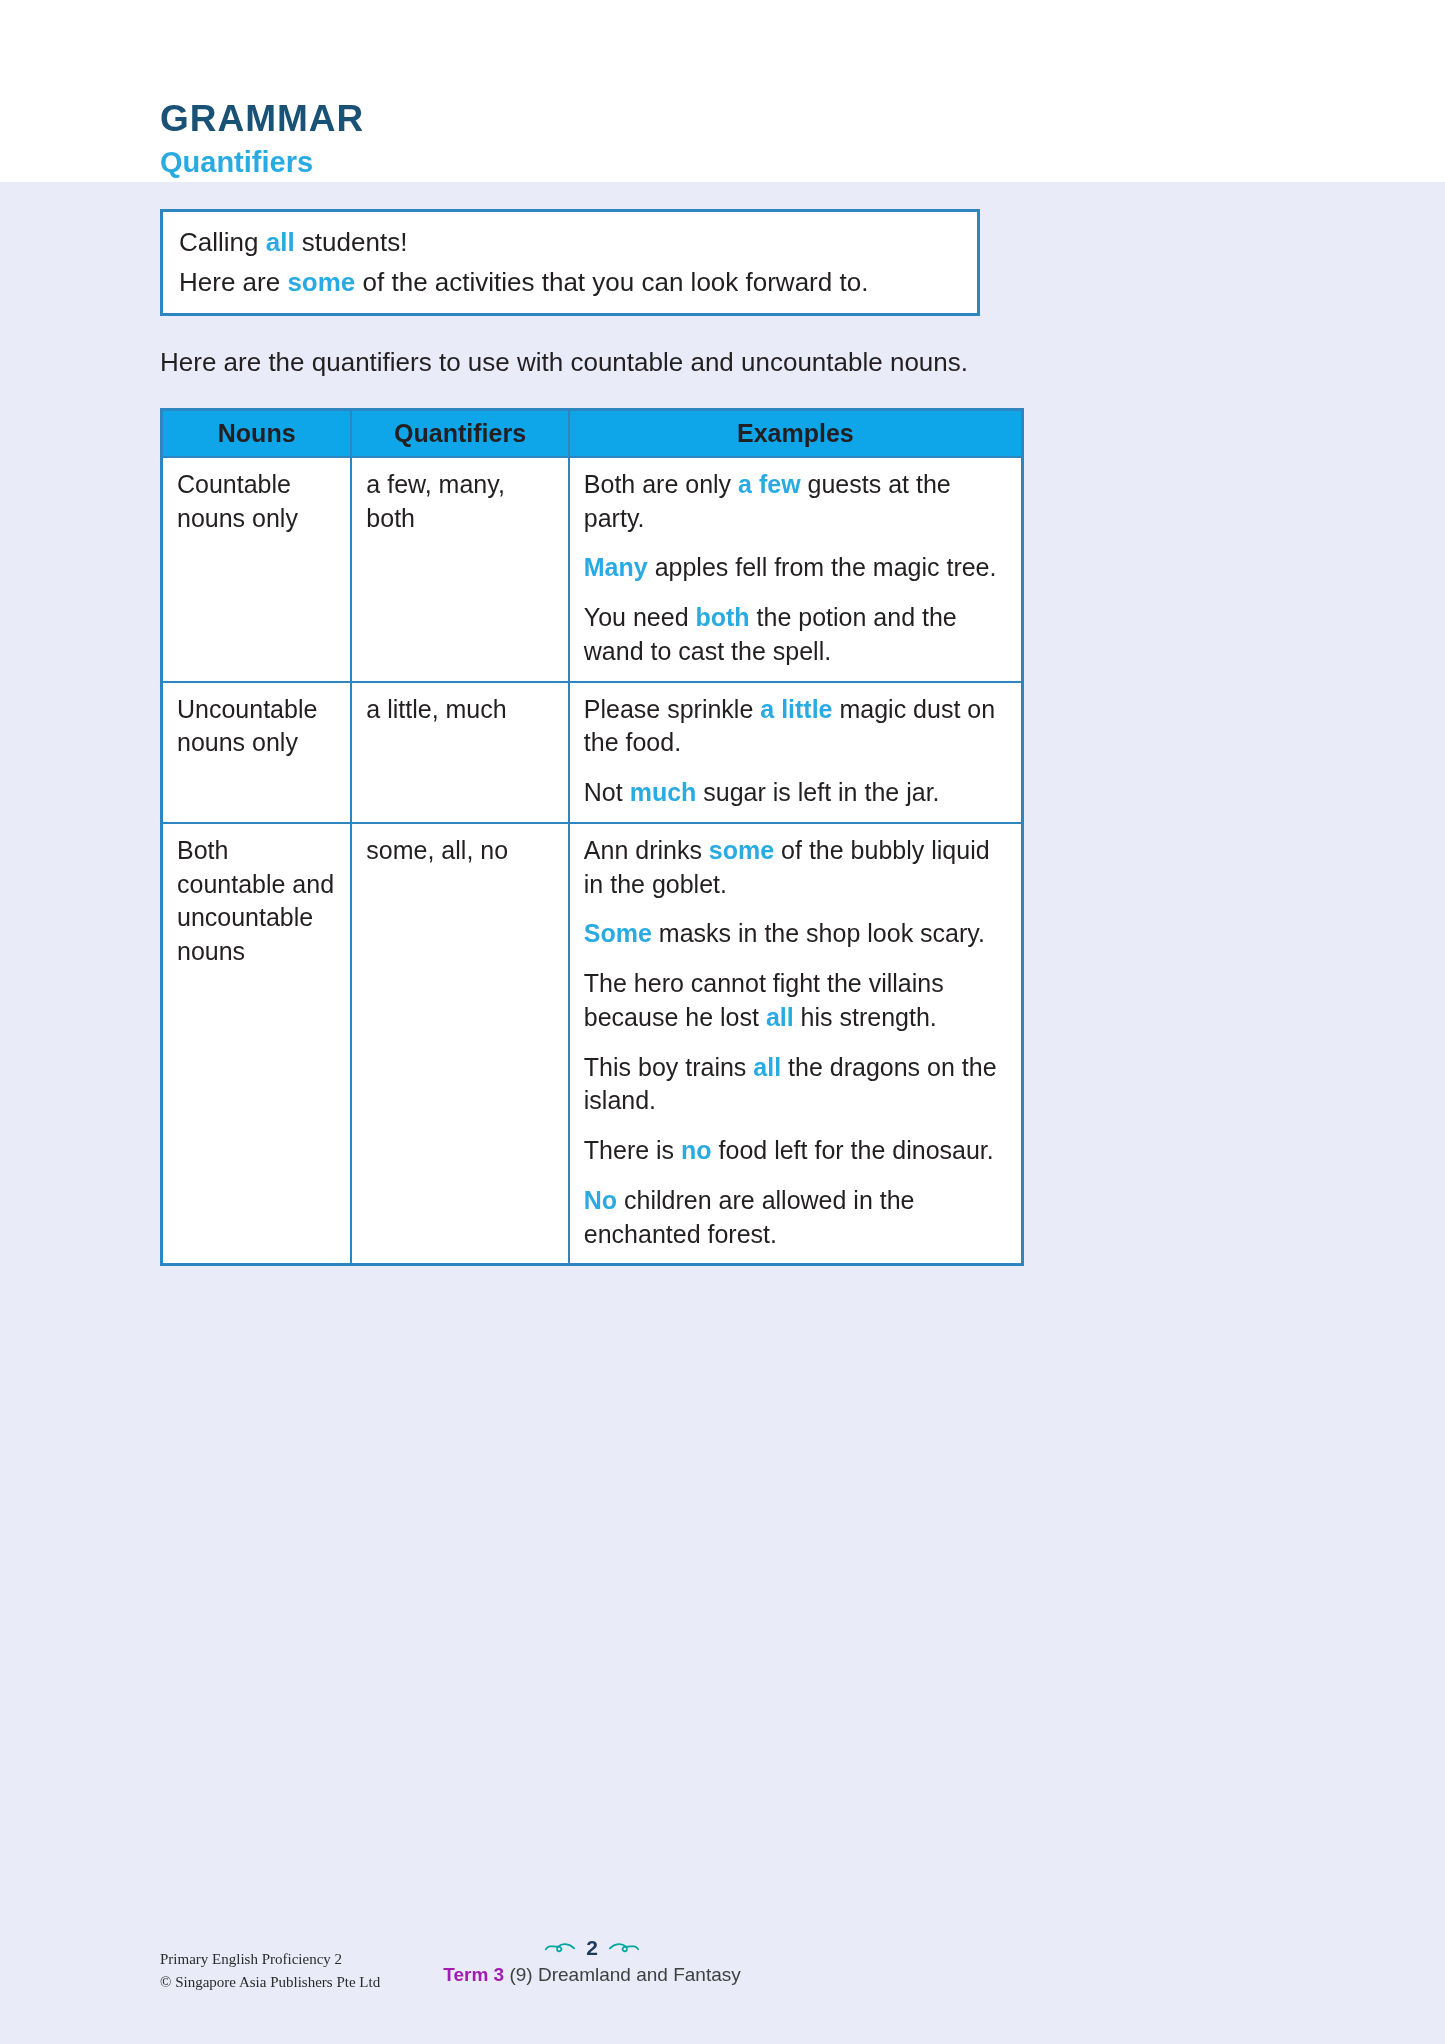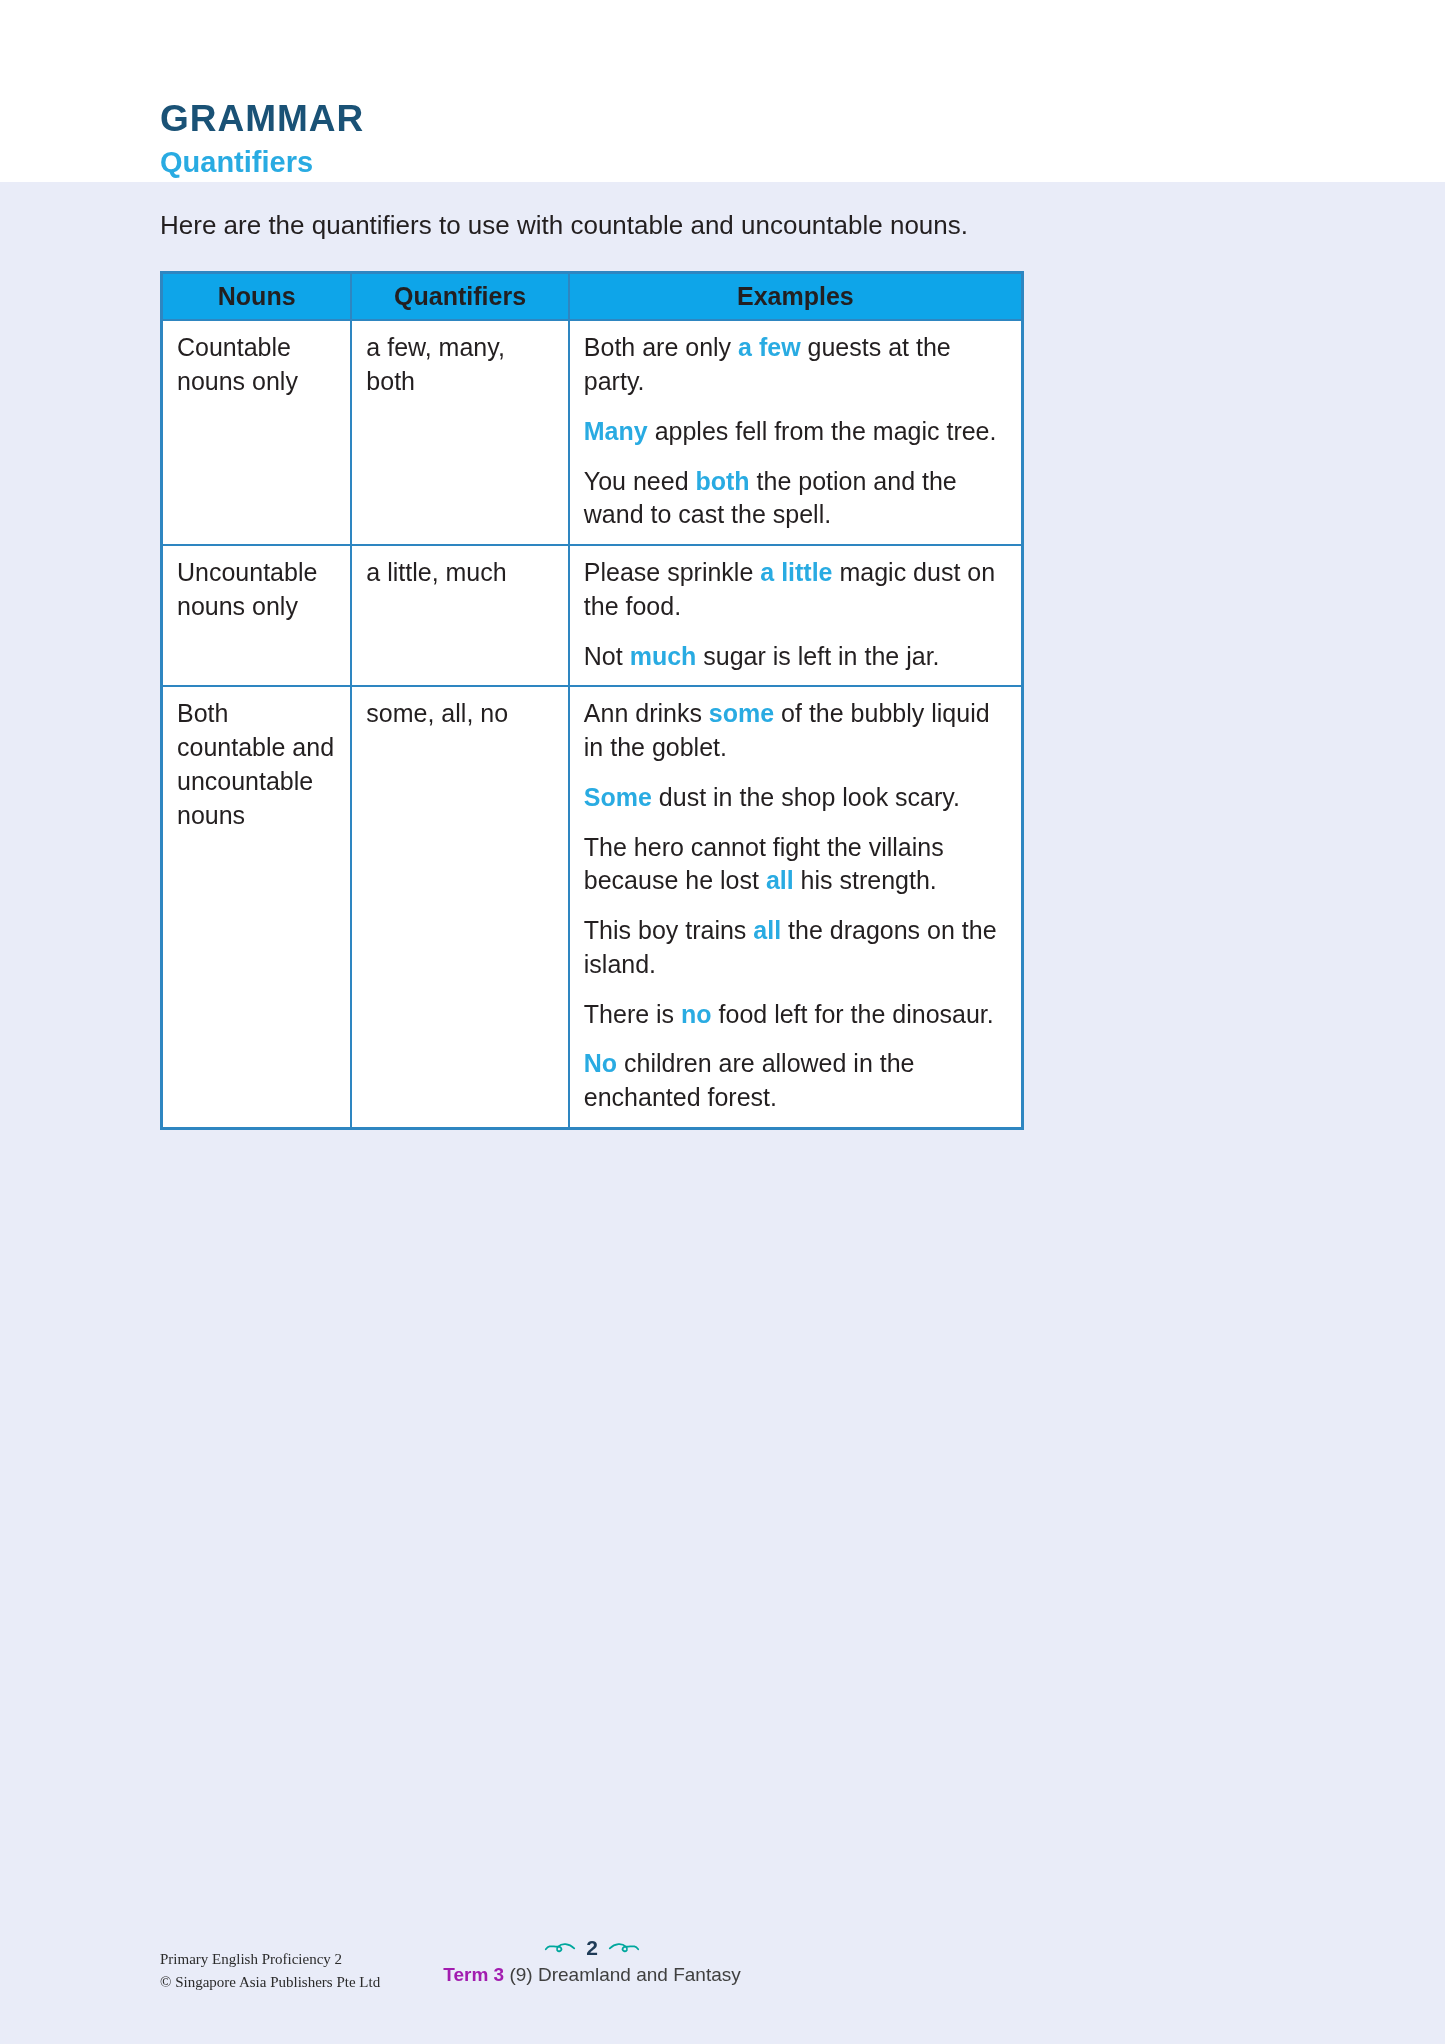--- a/index.html
+++ b/index.html
@@ -75,20 +75,24 @@
 <body>
 
 <div class="page">
   <div class="bg-panel"></div>
 
   <div class="content">
 
     <div class="title">GRAMMAR</div>
     <div class="subtitle">Quantifiers</div>
 
+    <div class="callout">
+      <p><span>Calling </span><span class="hl">all</span><span> students!</span></p>
+      <p><span>Here are </span><span class="hl">some</span><span> of the activities that you can look forward to.</span></p>
+    </div>
 
     <p class="para"><span>Here are the quantifiers to use with countable and uncountable nouns.</span></p>
 
     <table class="quant">
       <thead>
         <tr>
           <th>Nouns</th>
           <th>Quantifiers</th>
           <th>Examples</th>
         </tr>
@@ -109,21 +113,21 @@
           <td class="col-ex">
               <p class="example"><span>Please sprinkle </span><span class="hl">a little</span><span> magic dust on the food.</span></p>
               <p class="example"><span>Not </span><span class="hl">much</span><span> sugar is left in the jar.</span></p>
             </td>
         </tr>
         <tr>
           <td class="col-nouns">Both countable and uncountable nouns</td>
           <td class="col-quant">some, all, no</td>
           <td class="col-ex">
               <p class="example"><span>Ann drinks </span><span class="hl">some</span><span> of the bubbly liquid in the goblet.</span></p>
-              <p class="example"><span class="hl">Some</span><span> dust in the shop look scary.</span></p>
+              <p class="example"><span class="hl">Some</span><span> masks in the shop look scary.</span></p>
               <p class="example"><span>The hero cannot fight the villains because he lost </span><span class="hl">all</span><span> his strength.</span></p>
               <p class="example"><span>This boy trains </span><span class="hl">all</span><span> the dragons on the island.</span></p>
               <p class="example"><span>There is </span><span class="hl">no</span><span> food left for the dinosaur.</span></p>
               <p class="example"><span class="hl">No</span><span> children are allowed in the enchanted forest.</span></p>
             </td>
         </tr>
       </tbody>
     </table>
 
   </div>

